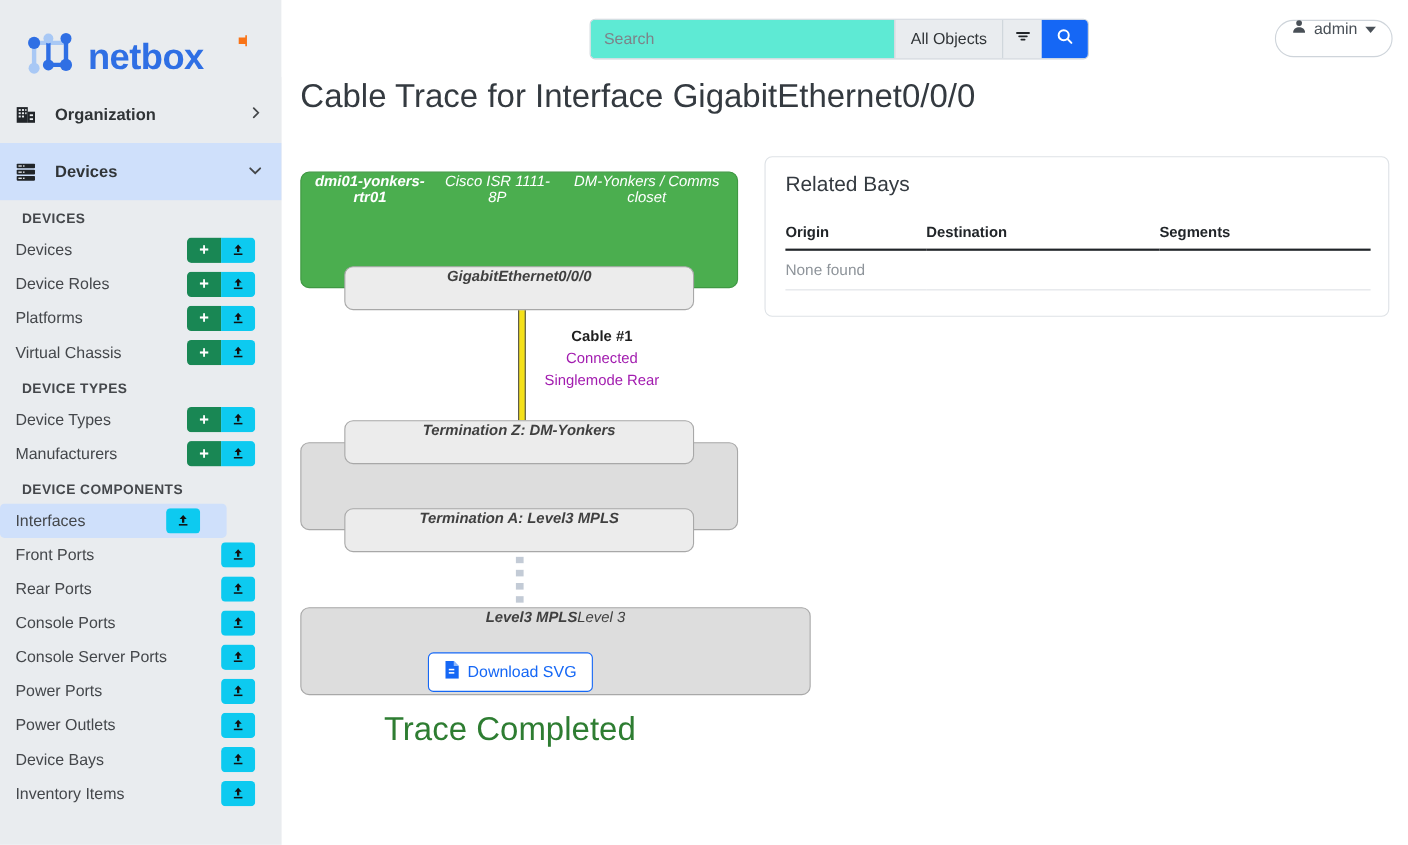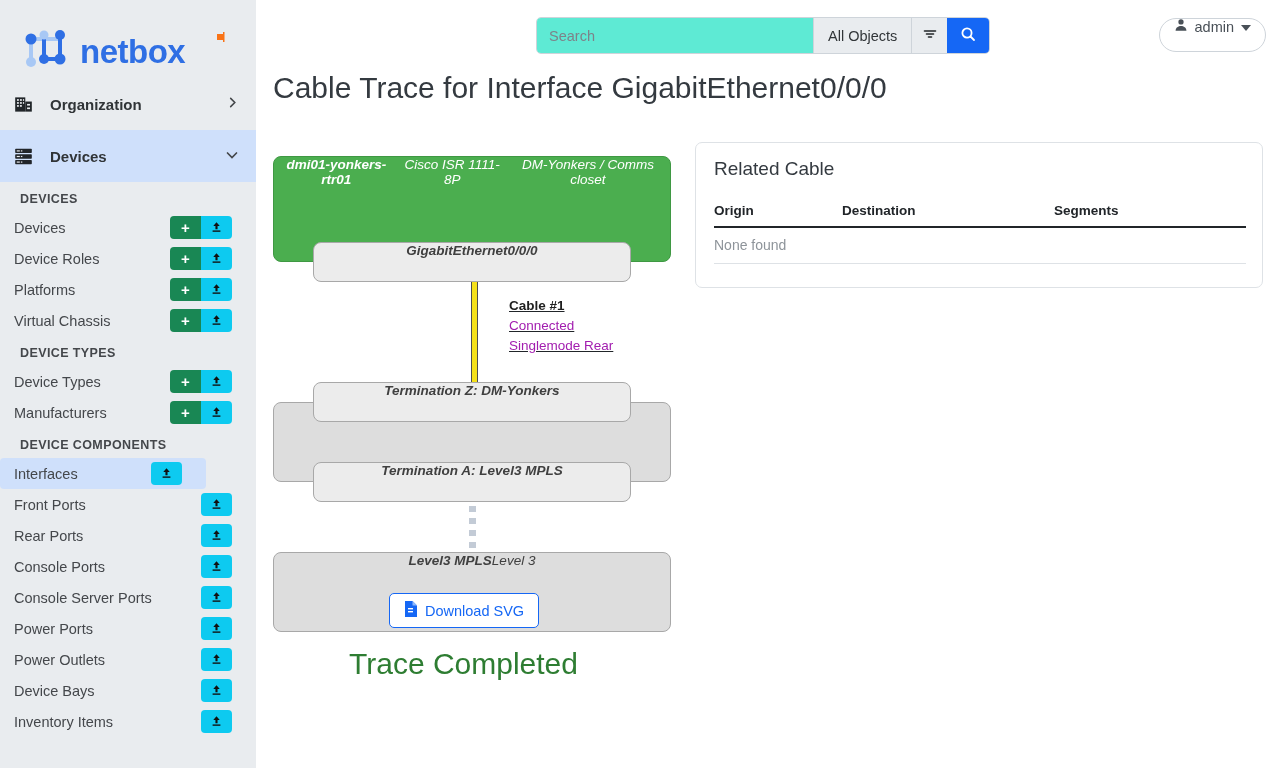--- a/index.html
+++ b/index.html
@@ -151,42 +151,42 @@
     z-index: 3;
   }
   .node-circuit {
     width: 398px; height: 80px;
     background: #dddddd; border: 1px solid #a8a8a8;
     color: #404040; z-index: 1;
   }
   .node-circuit .c1 { font-size: 13.5px; font-weight: 700; margin-bottom: 6px; }
   .node-circuit .c2 { font-size: 13.5px; font-weight: 400; }
   .node-provider {
-    width: 398px; height: 80px;
+    width: 464px; height: 80px;
     background: #dddddd; border: 1px solid #a8a8a8;
     color: #404040;
   }
   .node-provider .p1 { font-size: 13.5px; font-weight: 700; margin-bottom: 6px; }
   .node-provider .p2 { font-size: 13.5px; font-weight: 400; }
 
   .overlap-up { margin-top: -20px; }
   .overlap-dn { margin-top: -20px; }
 
   .cable-seg {
     position: relative; height: 100px; width: 398px;
   }
   .cable-line {
     position: absolute; left: 198px; top: 0;
     width: 7px; height: 100px;
     background: #f5e119;
     border-left: 1px solid #4d4d4d; border-right: 1px solid #4d4d4d;
   }
   .cable-label {
-    position: absolute; left: 236px; top: 14px;
-    text-align: left; line-height: 20px; text-decoration: underline;
+    position: absolute; left: 222px; top: 14px;
+    text-align: center; line-height: 20px;
   }
   .cable-label .cl-title { font-size: 13.5px; font-weight: 700; color: #1f1f1f; }
   .cable-label .cl-txt { font-size: 13.5px; color: #a21caf; }
 
   .dotted-seg { position: relative; height: 50px; width: 398px; }
   .dotted-line {
     position: absolute; left: 196px; top: 4px; width: 7px; height: 42px;
     background-image: linear-gradient(#c3cbd6 50%, rgba(255,255,255,0) 0%);
     background-size: 7px 12px; background-repeat: repeat-y;
   }
@@ -580,21 +580,21 @@
         <rect x="4" y="7" width="5" height="1.4" fill="#ffffff"></rect>
         <rect x="4" y="10" width="5" height="1.4" fill="#ffffff"></rect>
       </svg>
     </span>
     <span>Download SVG</span>
   </div>
 
   <div class="trace-done">Trace Completed</div>
 
   <div id="related">
-    <div class="rp-title">Related Cable</div>
+    <div class="rp-title">Related Bays</div>
     <div class="rp-table">
       <table>
         <thead>
           <tr>
             <th style="width:128px">Origin</th>
             <th style="width:212px">Destination</th>
             <th>Segments</th>
           </tr>
         </thead>
         <tbody>

